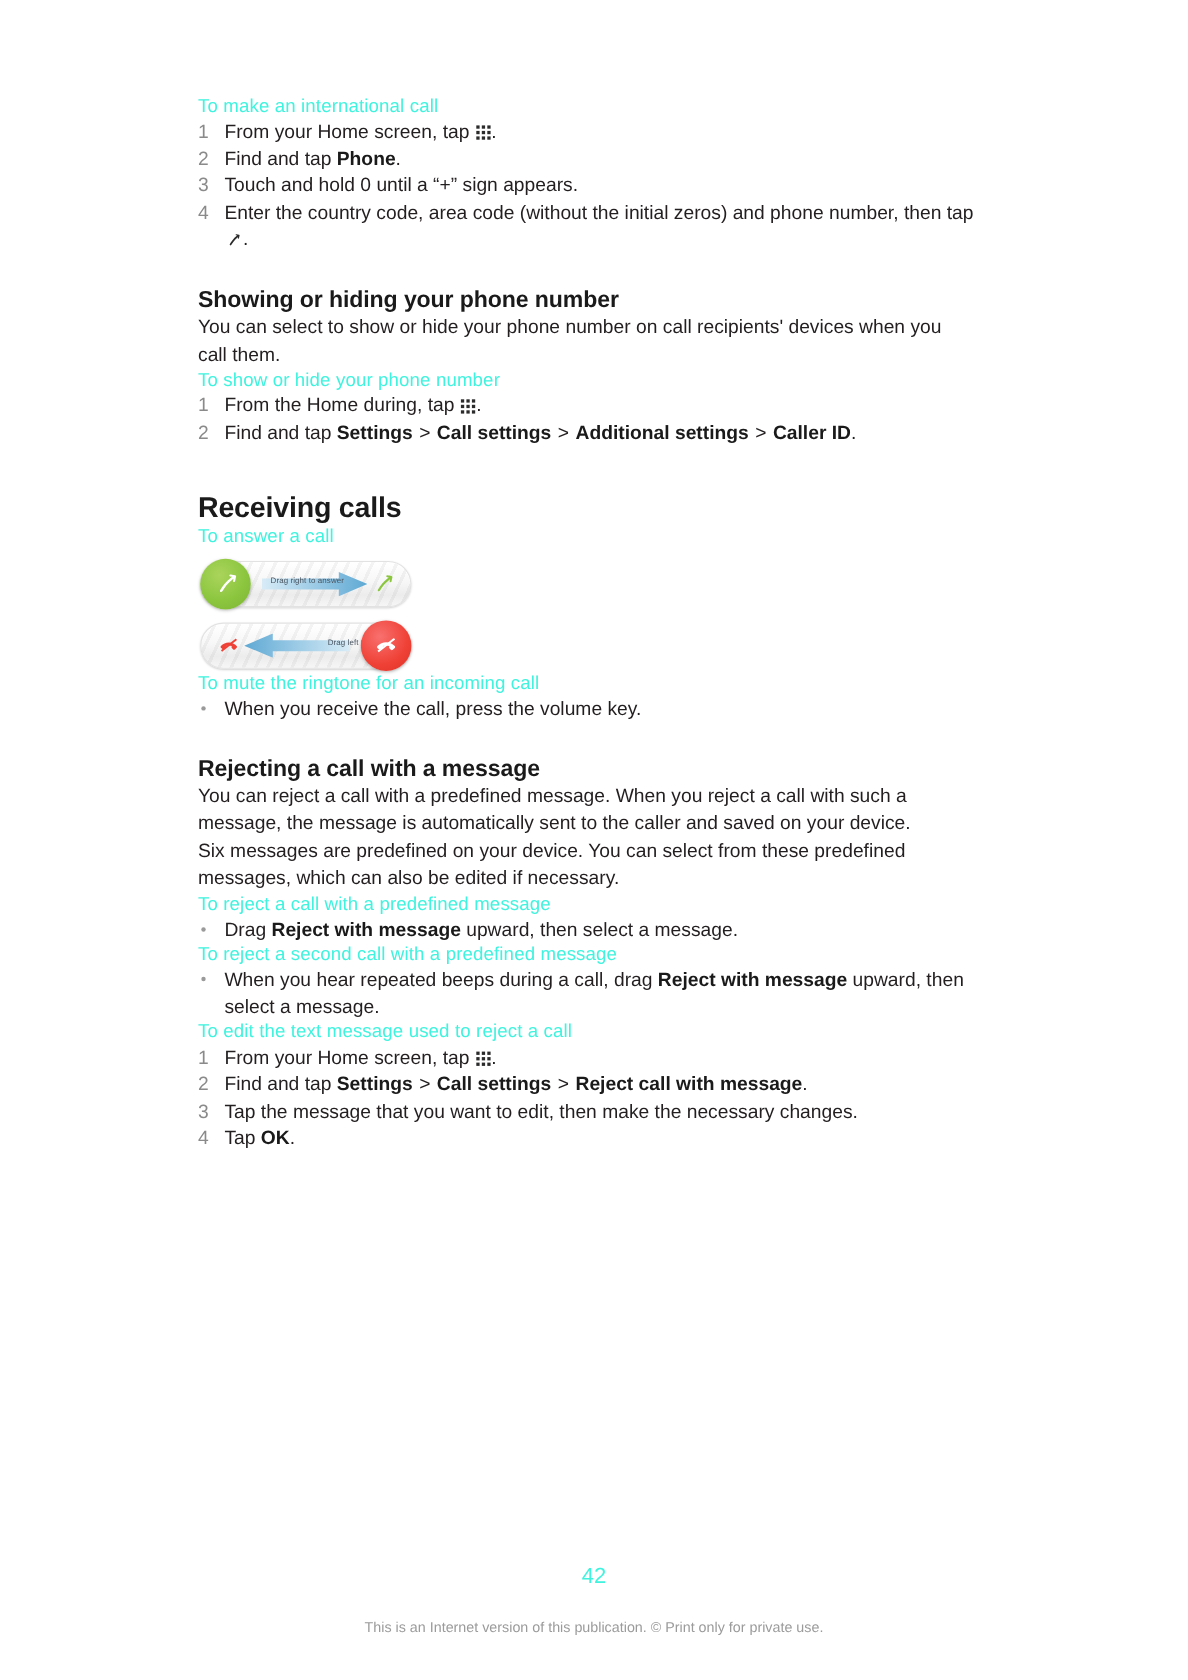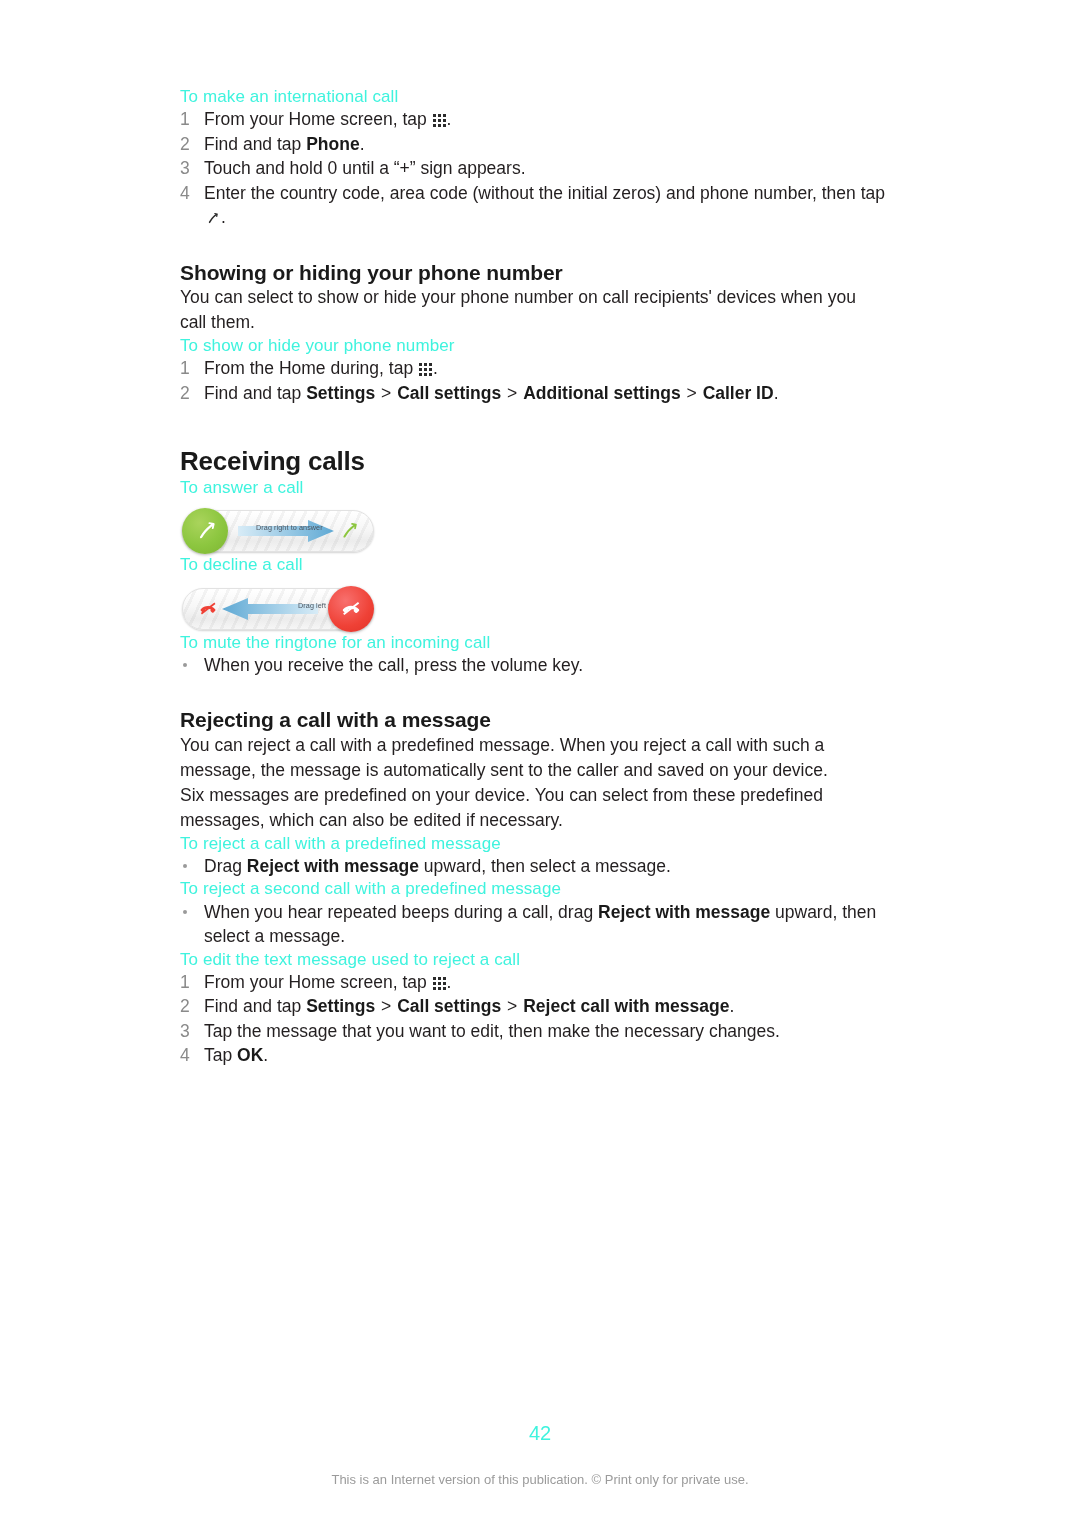--- a/index.html
+++ b/index.html
@@ -298,34 +298,33 @@
           <svg width="96" height="22" viewBox="0 0 96 22">
             <defs>
               <linearGradient id="agr" x1="0" y1="0" x2="1" y2="0">
                 <stop offset="0" stop-color="#d8ecf7"></stop>
                 <stop offset="1" stop-color="#5fa9d4"></stop>
               </linearGradient>
             </defs>
             <path d="M0 6 H70 V0 L96 11 L70 22 V16 H0 Z" fill="url(#agr)"></path>
           </svg>
         </div>
-        <div class="arrow-label" style="left:64px;margin-left:10px;">Drag right to answer</div>
+        <div class="arrow-label" style="left:64px;">Drag right to answer</div>
         <div class="knob green">
           <svg width="22" height="22" viewBox="0 0 24 24">
             <path d="M7 19.8c-.6-.5-.7-1.2-.2-1.9C9.3 13.6 12.9 9 17.4 5.6l1.2-.9-1.9-.3c-.6-.1-1-.6-.9-1.2.1-.6.6-.9 1.2-.8l4.6.8c.6.1 1 .6.9 1.2l-1 4.7c-.1.6-.7.9-1.2.8-.6-.1-.9-.7-.8-1.3l.4-1.9-1 .8c-4.3 3.3-7.6 7.6-10 11.6-.4.7-1.2.9-1.9.7z" fill="#ffffff"></path>
           </svg>
         </div>
         <div class="end-icon right">
           <svg width="20" height="20" viewBox="0 0 24 24">
             <path d="M7 19.8c-.6-.5-.7-1.2-.2-1.9C9.3 13.6 12.9 9 17.4 5.6l1.2-.9-1.9-.3c-.6-.1-1-.6-.9-1.2.1-.6.6-.9 1.2-.8l4.6.8c.6.1 1 .6.9 1.2l-1 4.7c-.1.6-.7.9-1.2.8-.6-.1-.9-.7-.8-1.3l.4-1.9-1 .8c-4.3 3.3-7.6 7.6-10 11.6-.4.7-1.2.9-1.9.7z" fill="#8CC63F"></path>
           </svg>
         </div>
       </div>
 
-      <h3 class="task-title mt-28">To decline a call</h3>
 
       <div class="slider mt-10">
         <div class="track"></div>
         <div class="arrow" style="left:40px;">
           <svg width="96" height="22" viewBox="0 0 96 22">
             <defs>
               <linearGradient id="agl" x1="1" y1="0" x2="0" y2="0">
                 <stop offset="0" stop-color="#d8ecf7"></stop>
                 <stop offset="1" stop-color="#5fa9d4"></stop>
               </linearGradient>

